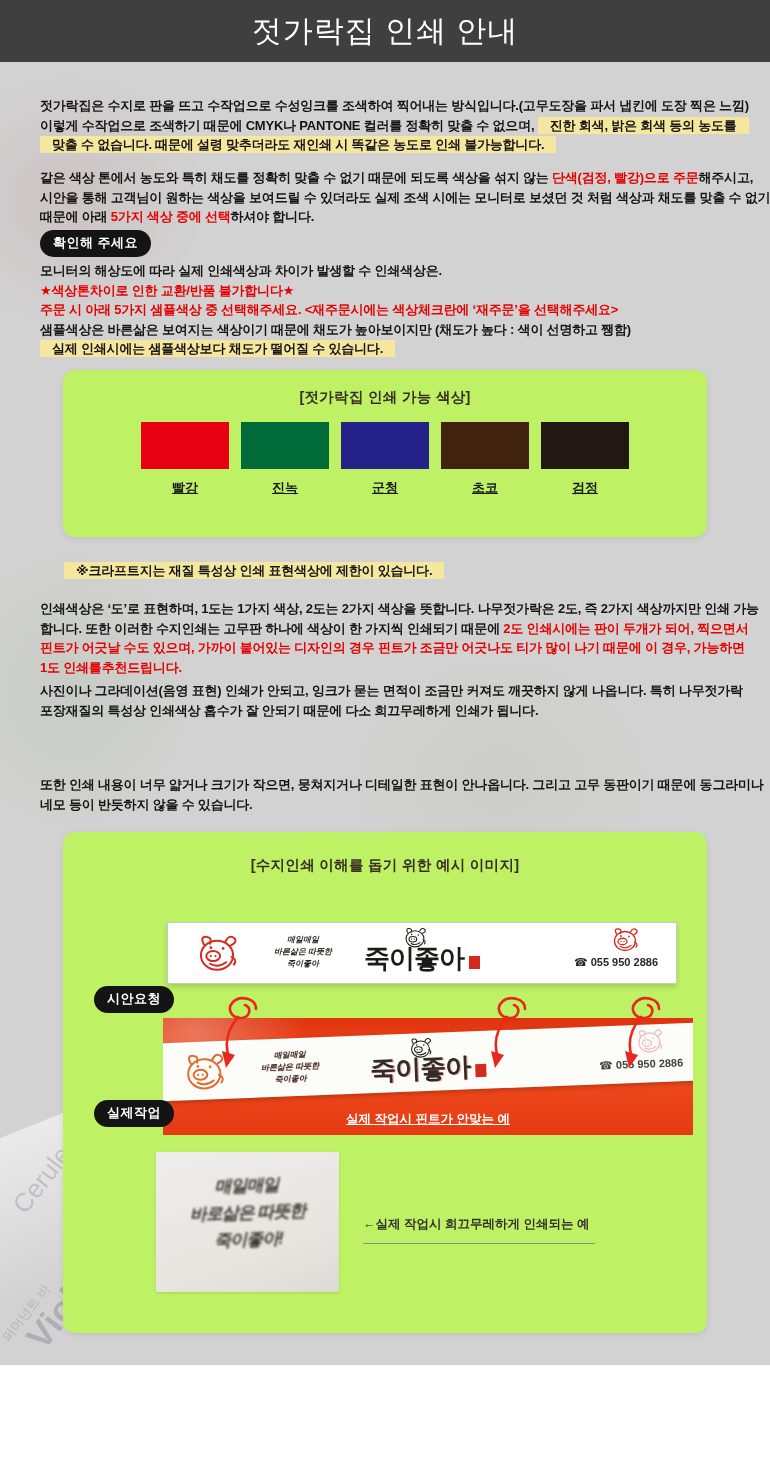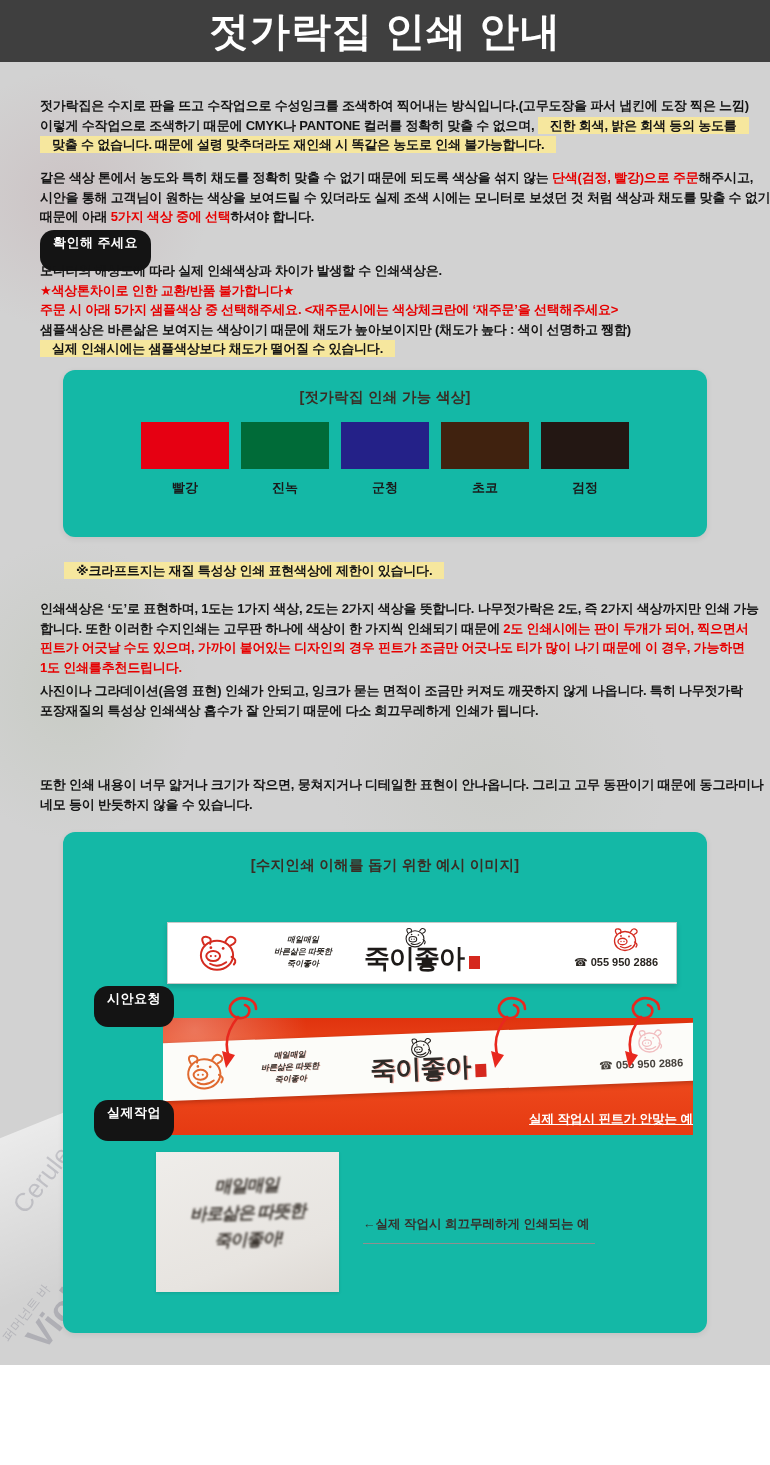--- a/index.html
+++ b/index.html
@@ -18,50 +18,50 @@
   .smudge { position:absolute; pointer-events:none; }
   .smudge-pink  { left:-70px; top:70px;  width:280px; height:260px; background:radial-gradient(closest-side, rgba(185,150,155,.25), transparent); }
   .smudge-green1{ left:-60px; top:540px; width:260px; height:300px; background:radial-gradient(closest-side, rgba(165,180,150,.22), transparent); }
   .smudge-green2{ left:330px; top:640px; width:340px; height:280px; background:radial-gradient(closest-side, rgba(170,180,155,.15), transparent); }
   .smudge-gray  { left:300px; top:860px; width:380px; height:320px; background:radial-gradient(closest-side, rgba(110,110,112,.12), transparent); }
   .streak { left:-120px; top:1080px; width:560px; height:160px; background:linear-gradient(180deg, rgba(255,255,255,.55), rgba(255,255,255,0)); transform:rotate(-22deg); position:absolute; }
 
   
   .header { position:absolute; left:0; top:0; width:770px; height:62px; background:#3f3f3f;
             display:flex; align-items:center; justify-content:center; z-index:5; }
-  .header h1 { color:#fff; font-size:40px; font-weight:700; letter-spacing:1px; }
+  .header h1 { color:#fff; font-size:30px; font-weight:400; letter-spacing:1px; }
 
   
   .para { position:absolute; left:40px; width:700px; font-size:13px; font-weight:700;
           color:#141414; line-height:19.6px; letter-spacing:-0.2px; z-index:3; }
   .ln { white-space:nowrap; }
   .hl { background:#f6e79e; padding:1px 12px; }
   .rd { color:#e60000; }
   #p1 { top:96px; } #p2 { top:168px; }
   #notice { top:261px; }
   #p3 { top:599px; } #p4 { top:681px; } #p5 { top:734px;margin-top:41px; } #p6 { top:783px; color:#e60000; }
   #kraft { top:561px; }
 
   .pill { display:inline-block; background:#141414; color:#fff; font-size:13px; font-weight:700;
-          padding:4px 13px 19px; border-radius:14px; letter-spacing:.5px; }
+          padding:4px 13px 5px; border-radius:14px; letter-spacing:.5px; }
   #badge-check { position:absolute; left:40px; top:230px; z-index:3; }
 
   
-  .panel { position:absolute; left:63px; width:644px; background:#14b8a6; border-radius:12px;
+  .panel { position:absolute; left:63px; width:644px; background:#bef264; border-radius:12px;
            box-shadow:0 2px 6px rgba(0,0,0,.08); z-index:3; }
   #box1 { top:370px; height:167px; }
   #box2 { top:832px; height:501px; }
   .panel-title { text-align:center; font-size:14.5px; font-weight:700; color:#3a2d24; letter-spacing:.3px; }
   #box1 .panel-title { padding-top:18px; }
   #box2 .panel-title { padding-top:24px; }
 
   .swatch-row { display:flex; justify-content:center; gap:12px; margin-top:15px; }
   .swatch { width:88px; text-align:center; }
   .chip { width:88px; height:47px; }
-  .chip-label { margin-top:10px; font-size:13px; font-weight:700; color:#1a1a1a; }
+  .chip-label { margin-top:10px; font-size:13px; font-weight:700; color:#1a1a1a;text-decoration:underline; }
 
   
   .badge-abs { position:absolute; z-index:6;margin-top:44px; }
   #badge-draft { left:31px; top:110px; }
   #badge-work  { left:31px; top:224px; }
 
   
   .strip { position:absolute; left:104px; top:90px; width:510px; height:62px; background:#fff;
            border:1px solid #c9c9c9; box-shadow:0 3px 5px rgba(0,0,0,.15); z-index:2; }
   .sleeve-inner { position:absolute; inset:0; overflow:hidden; }
@@ -85,21 +85,21 @@
            background:linear-gradient(180deg,#e0330e 0%,#ef4d1f 40%,#e63a12 100%); }
   .photo::before { content:""; position:absolute; left:0; top:0; width:40%; height:50%;
            background:radial-gradient(circle at 15% 20%, rgba(255,255,255,.30), transparent 60%); }
   .photo-band { position:absolute; left:-8px; top:15px; width:546px; height:58px; background:#fcfcf9;
            transform:rotate(-2.2deg); box-shadow:0 2px 4px rgba(100,20,5,.35); }
   .photo-band .pig-left { color:#e06a30; }
   .photo-band .callig { color:#3a3430; text-shadow:.8px .4px 0 rgba(213,60,30,.30); }
   .photo-band .logo-text { color:#2f2b28; text-shadow:1.2px .5px 0 rgba(213,40,20,.40); }
   .photo-band .pig-right { color:#e9959b; opacity:.6; }
   .photo-band .phone { color:#45413c; }
-  .photo-caption { position:absolute; left:0; bottom:7px; width:100%; text-align:right; }
+  .photo-caption { position:absolute; left:0; bottom:7px; width:100%; text-align:center; }
   .photo-caption span { color:#fff; font-size:12.5px; font-weight:700; text-decoration:underline; }
 
   
   .blur-photo { position:absolute; left:93px; top:320px; width:183px; height:140px;
            background:linear-gradient(160deg,#efedea 0%,#e7e4e0 70%,#ded9d4 100%);
            box-shadow:0 1px 3px rgba(0,0,0,.12); z-index:2; }
   .blur-lines { position:absolute; left:0; top:20px; width:100%; text-align:center;
            font-size:17px; line-height:27px; font-weight:900; color:#38322c;
            filter:blur(1.1px); transform:rotate(-2deg); font-style:italic; letter-spacing:-1px; }
   .blur-caption { position:absolute; left:300px; top:382px; z-index:2; }

